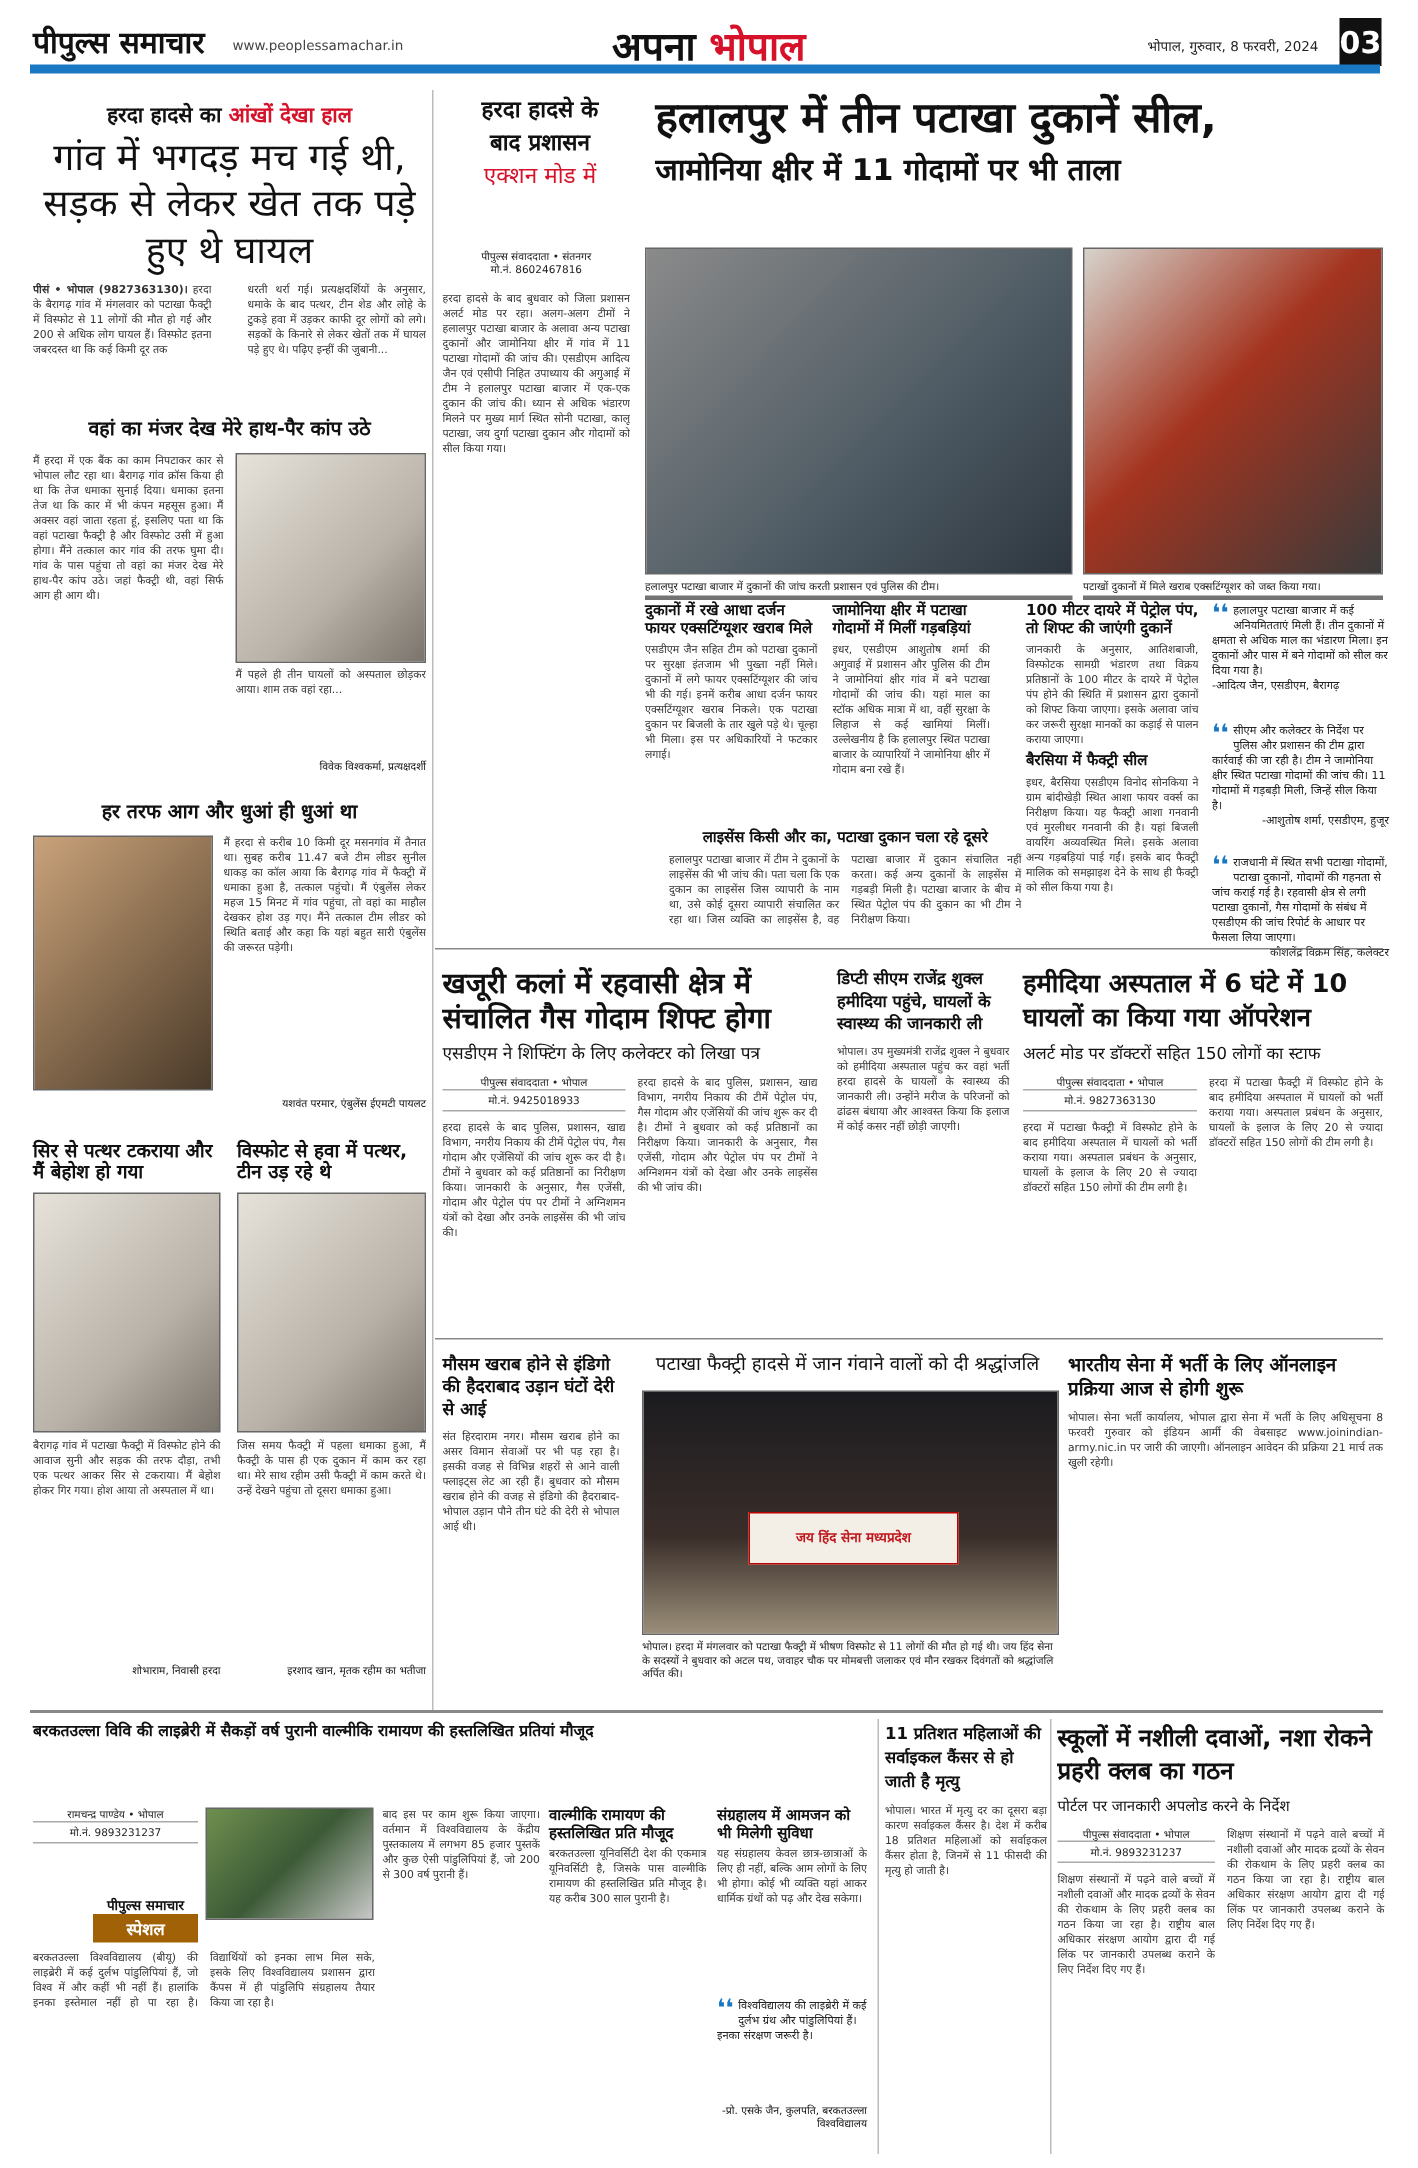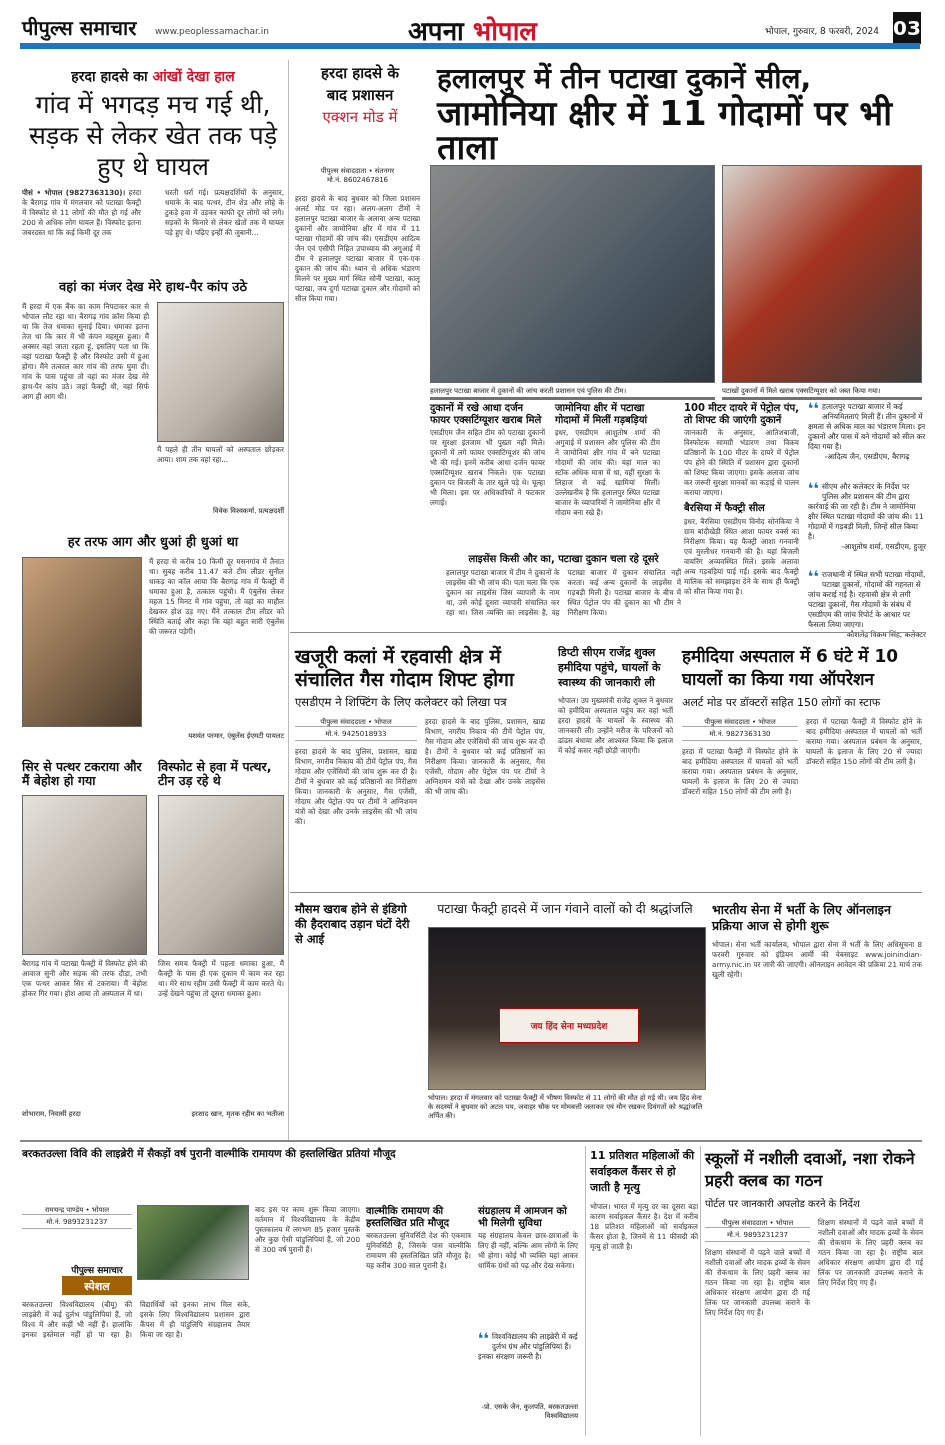--- a/index.html
+++ b/index.html
@@ -63,39 +63,39 @@
   <h3 style="font-size:13px;text-align:center">हर तरफ आग और धुआं ही धुआं था</h3>
   <div class="photo warm" style="position:absolute;left:0;top:22px;width:120px;height:170px"></div>
   <div class="body" style="position:absolute;left:127px;top:22px;width:135px;height:170px">मैं हरदा से करीब 10 किमी दूर मसनगांव में तैनात था। सुबह करीब 11.47 बजे टीम लीडर सुनील धाकड़ का कॉल आया कि बैरागढ़ गांव में फैक्ट्री में धमाका हुआ है, तत्काल पहुंचो। मैं एंबुलेंस लेकर महज 15 मिनट में गांव पहुंचा, तो वहां का माहौल देखकर होश उड़ गए। मैंने तत्काल टीम लीडर को स्थिति बताई और कहा कि यहां बहुत सारी एंबुलेंस की जरूरत पड़ेगी।</div>
   <div style="position:absolute;left:127px;top:196px;width:135px;font-size:7px;text-align:right">यशवंत परमार, एंबुलेंस ईएमटी पायलट</div>
 </div>
 
 <div class="abs" style="left:22px;top:760px;width:125px;height:375px">
   <h3 style="font-size:12.5px">सिर से पत्थर टकराया और मैं बेहोश हो गया</h3>
   <div class="photo light" style="margin-top:6px;height:160px"></div>
   <div class="body" style="margin-top:4px;height:150px">बैरागढ़ गांव में पटाखा फैक्ट्री में विस्फोट होने की आवाज सुनी और सड़क की तरफ दौड़ा, तभी एक पत्थर आकर सिर से टकराया। मैं बेहोश होकर गिर गया। होश आया तो अस्पताल में था।</div>
-  <div style="font-size:7px;text-align:left">शोभाराम, निवासी हरदा</div>
+  <div style="font-size:7px;text-align:right">शोभाराम, निवासी हरदा</div>
 </div>
 <div class="abs" style="left:158px;top:760px;width:126px;height:375px">
   <h3 style="font-size:12.5px">विस्फोट से हवा में पत्थर, टीन उड़ रहे थे</h3>
   <div class="photo light" style="margin-top:6px;height:160px"></div>
   <div class="body" style="margin-top:4px;height:150px">जिस समय फैक्ट्री में पहला धमाका हुआ, मैं फैक्ट्री के पास ही एक दुकान में काम कर रहा था। मेरे साथ रहीम उसी फैक्ट्री में काम करते थे। उन्हें देखने पहुंचा तो दूसरा धमाका हुआ।</div>
   <div style="font-size:7px;text-align:right">इरशाद खान, मृतक रहीम का भतीजा</div>
 </div>
 
 <div class="abs vrule" style="left:288px;top:60px;height:1080px"></div>
 
 <div class="abs" style="left:290px;top:62px;width:140px">
   <div style="font-size:15px;font-weight:bold;text-align:center;line-height:22px">हरदा हादसे के</div>
   <div style="font-size:15px;font-weight:bold;text-align:center;line-height:22px">बाद प्रशासन</div>
   <div style="font-size:15px;font-weight:normal;text-align:center;line-height:22px;color:#d6122a">एक्शन मोड में</div>
 </div>
 <div class="abs" style="left:437px;top:62px;width:490px">
   <h1 style="font-size:28px;line-height:34px">हलालपुर में तीन पटाखा दुकानें सील,</h1>
-  <h1 style="font-size:34px;line-height:34px">जामोनिया क्षीर में 11 गोदामों पर भी ताला</h1>
+  <h1 style="font-size:20px;line-height:34px">जामोनिया क्षीर में 11 गोदामों पर भी ताला</h1>
 </div>
 <div class="abs" style="left:295px;top:166px;width:125px">
   <div class="byline">पीपुल्स संवाददाता • संतनगर</div>
   <div class="byline">मो.नं. 8602467816</div>
   <div class="body" style="margin-top:10px;height:430px">हरदा हादसे के बाद बुधवार को जिला प्रशासन अलर्ट मोड पर रहा। अलग-अलग टीमों ने हलालपुर पटाखा बाजार के अलावा अन्य पटाखा दुकानों और जामोनिया क्षीर में गांव में 11 पटाखा गोदामों की जांच की। एसडीएम आदित्य जैन एवं एसीपी निहित उपाध्याय की अगुआई में टीम ने हलालपुर पटाखा बाजार में एक-एक दुकान की जांच की। ध्यान से अधिक भंडारण मिलने पर मुख्य मार्ग स्थित सोनी पटाखा, कालू पटाखा, जय दुर्गा पटाखा दुकान और गोदामों को सील किया गया।</div>
 </div>
 <div class="abs photo" style="left:430px;top:165px;width:285px;height:218px"></div>
 <div class="abs photo" style="left:722px;top:165px;width:200px;height:218px;background:linear-gradient(135deg,#d6d3cc,#a4341f 45%,#3b3b3b)"></div>
 <div class="abs cap" style="left:430px;top:386px;width:285px">हलालपुर पटाखा बाजार में दुकानों की जांच करती प्रशासन एवं पुलिस की टीम।</div>
 <div class="abs cap" style="left:722px;top:386px;width:200px">पटाखों दुकानों में मिले खराब एक्सटिंग्यूशर को जब्त किया गया।</div>
@@ -113,21 +113,21 @@
   <div class="body" style="margin-top:3px;height:70px">जानकारी के अनुसार, आतिशबाजी, विस्फोटक सामग्री भंडारण तथा विक्रय प्रतिष्ठानों के 100 मीटर के दायरे में पेट्रोल पंप होने की स्थिति में प्रशासन द्वारा दुकानों को शिफ्ट किया जाएगा। इसके अलावा जांच कर जरूरी सुरक्षा मानकों का कड़ाई से पालन कराया जाएगा।</div>
   <h4 style="font-size:10px;margin-top:4px">बैरसिया में फैक्ट्री सील</h4>
   <div class="body" style="margin-top:3px;height:80px">इधर, बैरसिया एसडीएम विनोद सोनकिया ने ग्राम बांदीखेड़ी स्थित आशा फायर वर्क्स का निरीक्षण किया। यह फैक्ट्री आशा गनवानी एवं मुरलीधर गनवानी की है। यहां बिजली वायरिंग अव्यवस्थित मिले। इसके अलावा अन्य गड़बड़ियां पाई गईं। इसके बाद फैक्ट्री मालिक को समझाइश देने के साथ ही फैक्ट्री को सील किया गया है।</div>
 </div>
 <div class="abs" style="left:446px;top:553px;width:235px">
   <h4 style="font-size:10px;text-align:center">लाइसेंस किसी और का, पटाखा दुकान चला रहे दूसरे</h4>
   <div class="body" style="margin-top:3px;height:60px;column-count:2;column-gap:8px">हलालपुर पटाखा बाजार में टीम ने दुकानों के लाइसेंस की भी जांच की। पता चला कि एक दुकान का लाइसेंस जिस व्यापारी के नाम था, उसे कोई दूसरा व्यापारी संचालित कर रहा था। जिस व्यक्ति का लाइसेंस है, वह पटाखा बाजार में दुकान संचालित नहीं करता। कई अन्य दुकानों के लाइसेंस में गड़बड़ी मिली है। पटाखा बाजार के बीच में स्थित पेट्रोल पंप की दुकान का भी टीम ने निरीक्षण किया।</div>
 </div>
 
 <div class="abs" style="left:808px;top:402px;width:118px">
-  <div class="quote" style="height:74px"><span class="quote-icon">❛❛</span><span>हलालपुर पटाखा बाजार में कई अनियमितताएं मिली हैं। तीन दुकानों में क्षमता से अधिक माल का भंडारण मिला। इन दुकानों और पास में बने गोदामों को सील कर दिया गया है।</span><div style="text-align:center">-आदित्य जैन, एसडीएम, बैरागढ़</div></div>
+  <div class="quote" style="height:74px"><span class="quote-icon">❛❛</span><span>हलालपुर पटाखा बाजार में कई अनियमितताएं मिली हैं। तीन दुकानों में क्षमता से अधिक माल का भंडारण मिला। इन दुकानों और पास में बने गोदामों को सील कर दिया गया है।</span><div style="text-align:left">-आदित्य जैन, एसडीएम, बैरागढ़</div></div>
   <div class="quote" style="height:82px;margin-top:6px"><span class="quote-icon">❛❛</span><span>सीएम और कलेक्टर के निर्देश पर पुलिस और प्रशासन की टीम द्वारा कार्रवाई की जा रही है। टीम ने जामोनिया क्षीर स्थित पटाखा गोदामों की जांच की। 11 गोदामों में गड़बड़ी मिली, जिन्हें सील किया है।</span><div style="text-align:right">-आशुतोष शर्मा, एसडीएम, हुजूर</div></div>
   <div class="quote" style="height:88px;margin-top:6px"><span class="quote-icon">❛❛</span><span>राजधानी में स्थित सभी पटाखा गोदामों, पटाखा दुकानों, गोदामों की गहनता से जांच कराई गई है। रहवासी क्षेत्र से लगी पटाखा दुकानों, गैस गोदामों के संबंध में एसडीएम की जांच रिपोर्ट के आधार पर फैसला लिया जाएगा।</span><div style="text-align:right">कौशलेंद्र विक्रम सिंह, कलेक्टर</div></div>
 </div>
 
 <div class="abs rule" style="left:290px;top:632px;width:632px"></div>
 
 <div class="abs" style="left:295px;top:645px;width:250px">
   <h2 style="font-size:19px;line-height:23px">खजूरी कलां में रहवासी क्षेत्र में संचालित गैस गोदाम शिफ्ट होगा</h2>
   <div style="font-size:11.5px;margin-top:3px">एसडीएम ने शिफ्टिंग के लिए कलेक्टर को लिखा पत्र</div>
   <div style="display:flex;gap:8px;margin-top:8px">
@@ -155,20 +155,21 @@
       <div class="body" style="margin-top:6px;height:120px">हरदा में पटाखा फैक्ट्री में विस्फोट होने के बाद हमीदिया अस्पताल में घायलों को भर्ती कराया गया। अस्पताल प्रबंधन के अनुसार, घायलों के इलाज के लिए 20 से ज्यादा डॉक्टरों सहित 150 लोगों की टीम लगी है।</div>
     </div>
     <div class="body" style="width:116px;height:160px">हरदा में पटाखा फैक्ट्री में विस्फोट होने के बाद हमीदिया अस्पताल में घायलों को भर्ती कराया गया। अस्पताल प्रबंधन के अनुसार, घायलों के इलाज के लिए 20 से ज्यादा डॉक्टरों सहित 150 लोगों की टीम लगी है।</div>
   </div>
 </div>
 
 <div class="abs rule" style="left:290px;top:892px;width:632px"></div>
 
 <div class="abs" style="left:295px;top:902px;width:118px">
   <h3 style="font-size:11.5px;line-height:15px">मौसम खराब होने से इंडिगो की हैदराबाद उड़ान घंटों देरी से आई</h3>
+  <div class="body" style="margin-top:6px;height:180px">संत हिरदाराम नगर। मौसम खराब होने का असर विमान सेवाओं पर भी पड़ रहा है। इसकी वजह से विभिन्न शहरों से आने वाली फ्लाइट्स लेट आ रही हैं। बुधवार को मौसम खराब होने की वजह से इंडिगो की हैदराबाद-भोपाल उड़ान पौने तीन घंटे की देरी से भोपाल आई थी।</div>
 </div>
 
 <div class="abs" style="left:425px;top:902px;width:280px">
   <h3 style="font-size:12.5px;text-align:center;font-weight:normal">पटाखा फैक्ट्री हादसे में जान गंवाने वालों को दी श्रद्धांजलि</h3>
 </div>
 <div class="abs photo night" style="left:428px;top:927px;width:278px;height:163px">
   <div style="position:absolute;left:70px;top:80px;width:140px;height:35px;background:#f4efe6;border:1px solid #b00;font-size:9px;font-weight:bold;color:#c0181f;text-align:center;line-height:35px">जय हिंद सेना मध्यप्रदेश</div>
 </div>
 <div class="abs" style="left:428px;top:1094px;width:278px;font-size:7px;line-height:9px;color:#222">भोपाल। हरदा में मंगलवार को पटाखा फैक्ट्री में भीषण विस्फोट से 11 लोगों की मौत हो गई थी। जय हिंद सेना के सदस्यों ने बुधवार को अटल पथ, जवाहर चौक पर मोमबत्ती जलाकर एवं मौन रखकर दिवंगतों को श्रद्धांजलि अर्पित की।</div>
 

